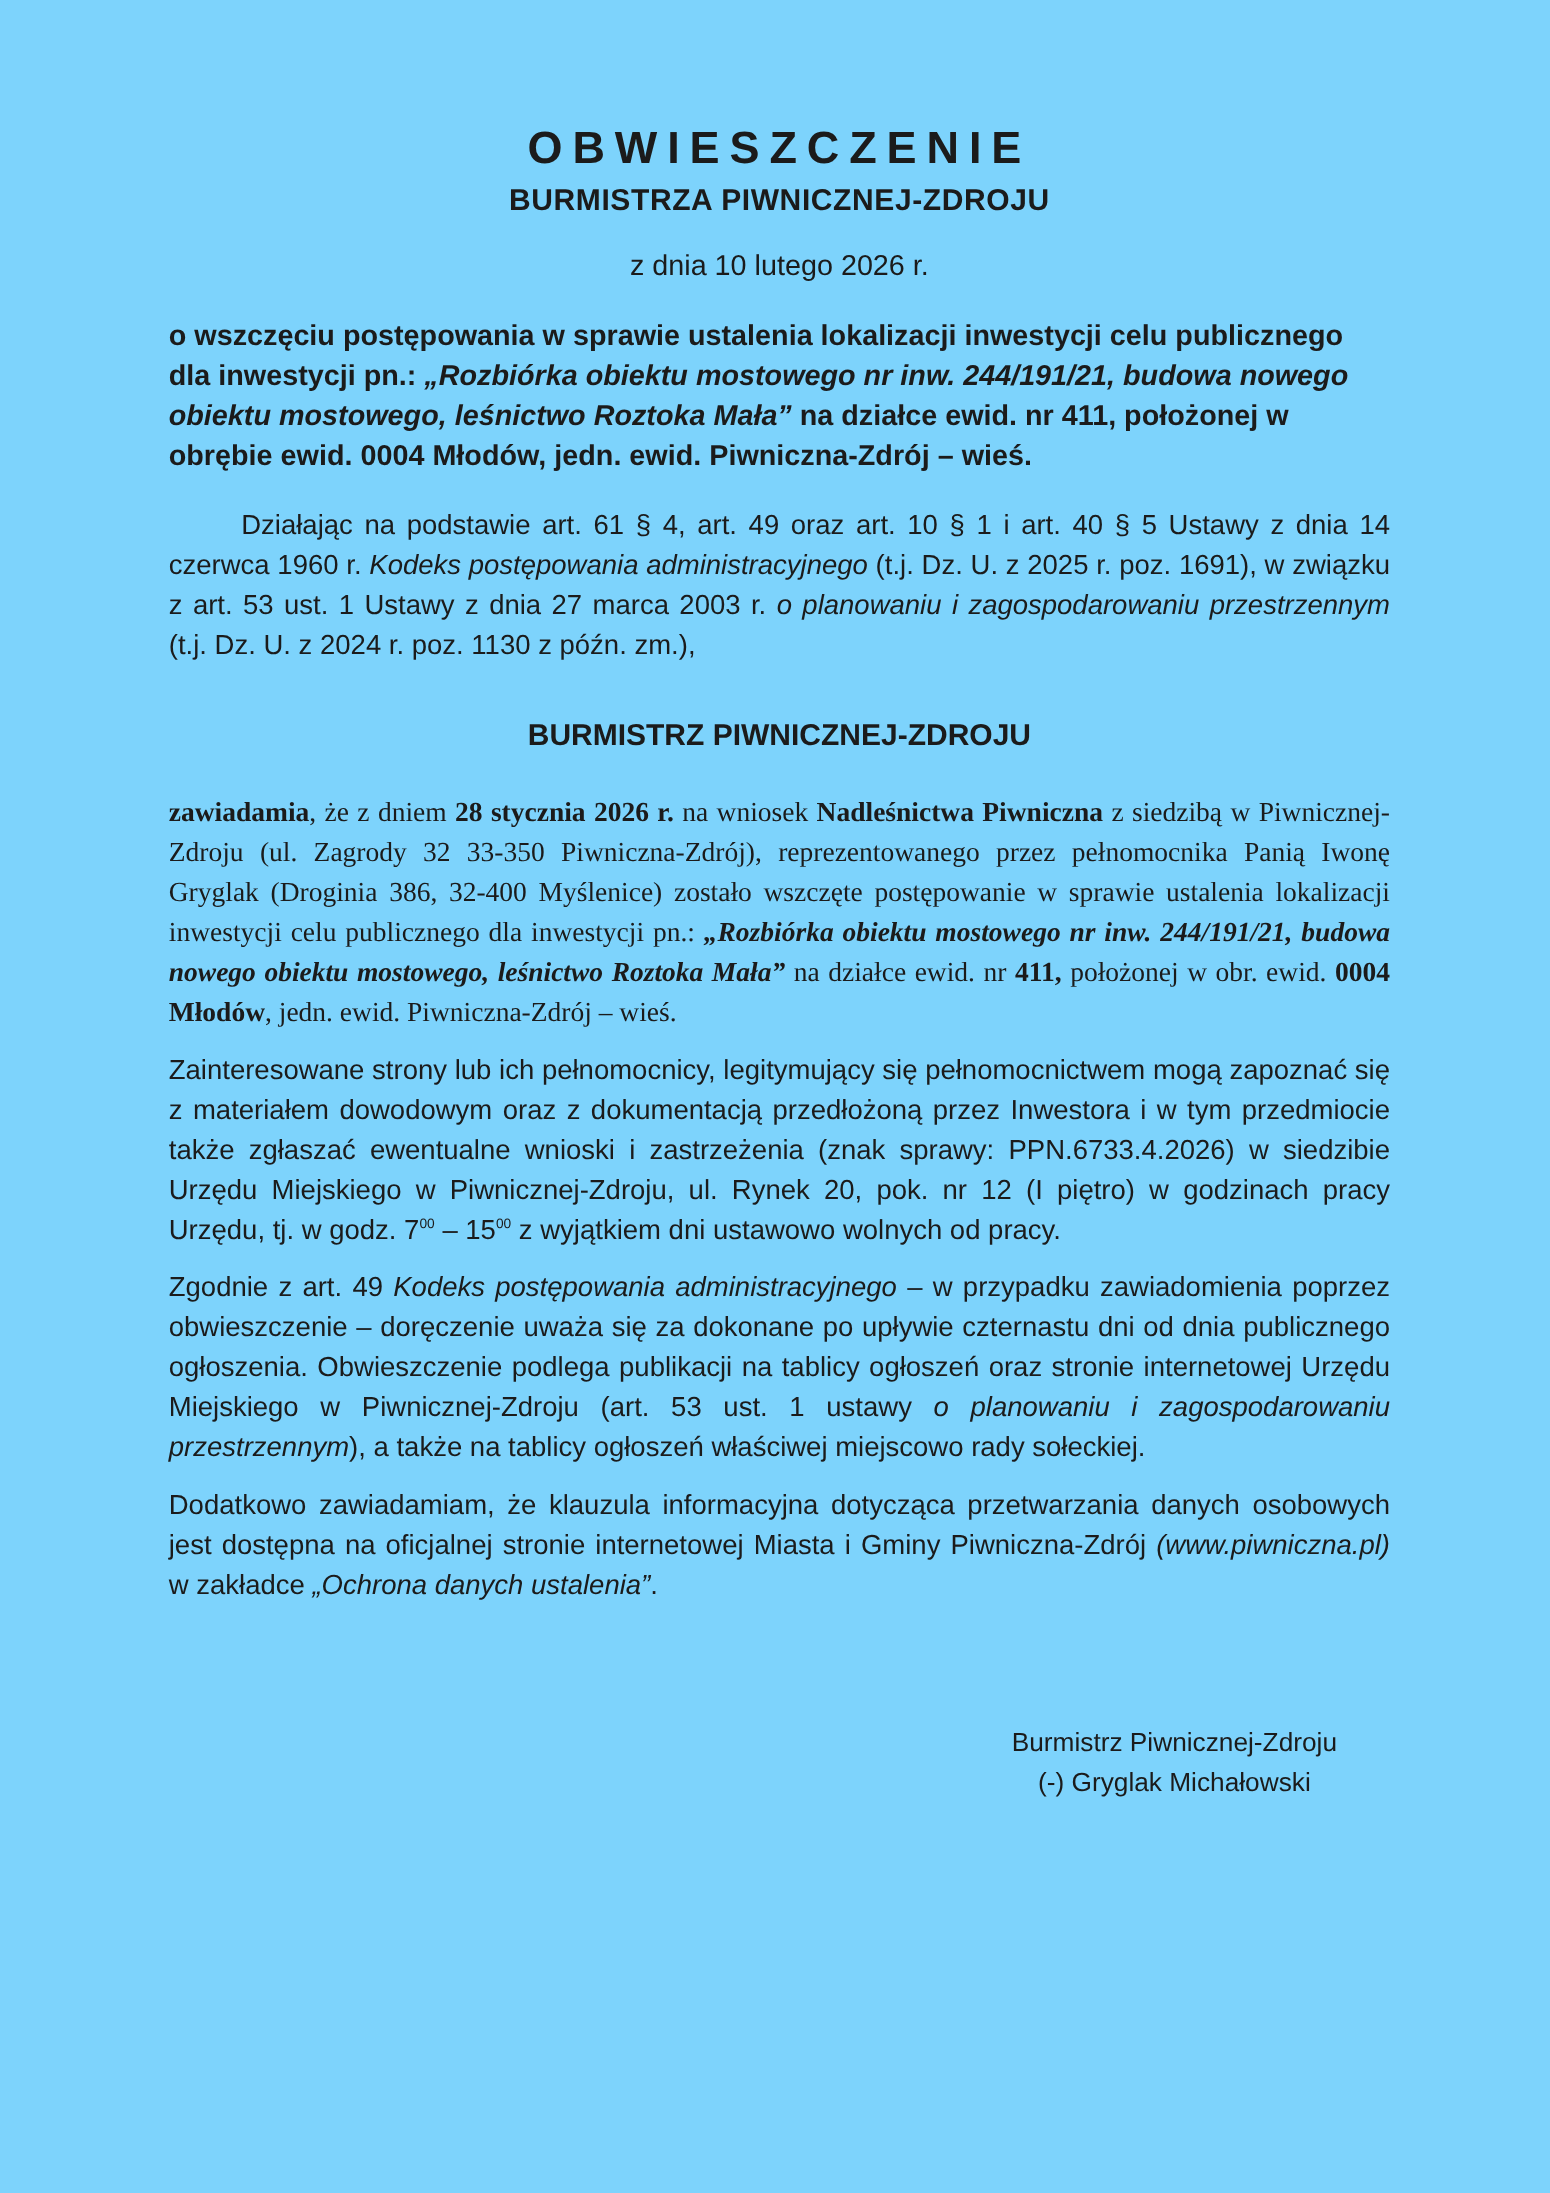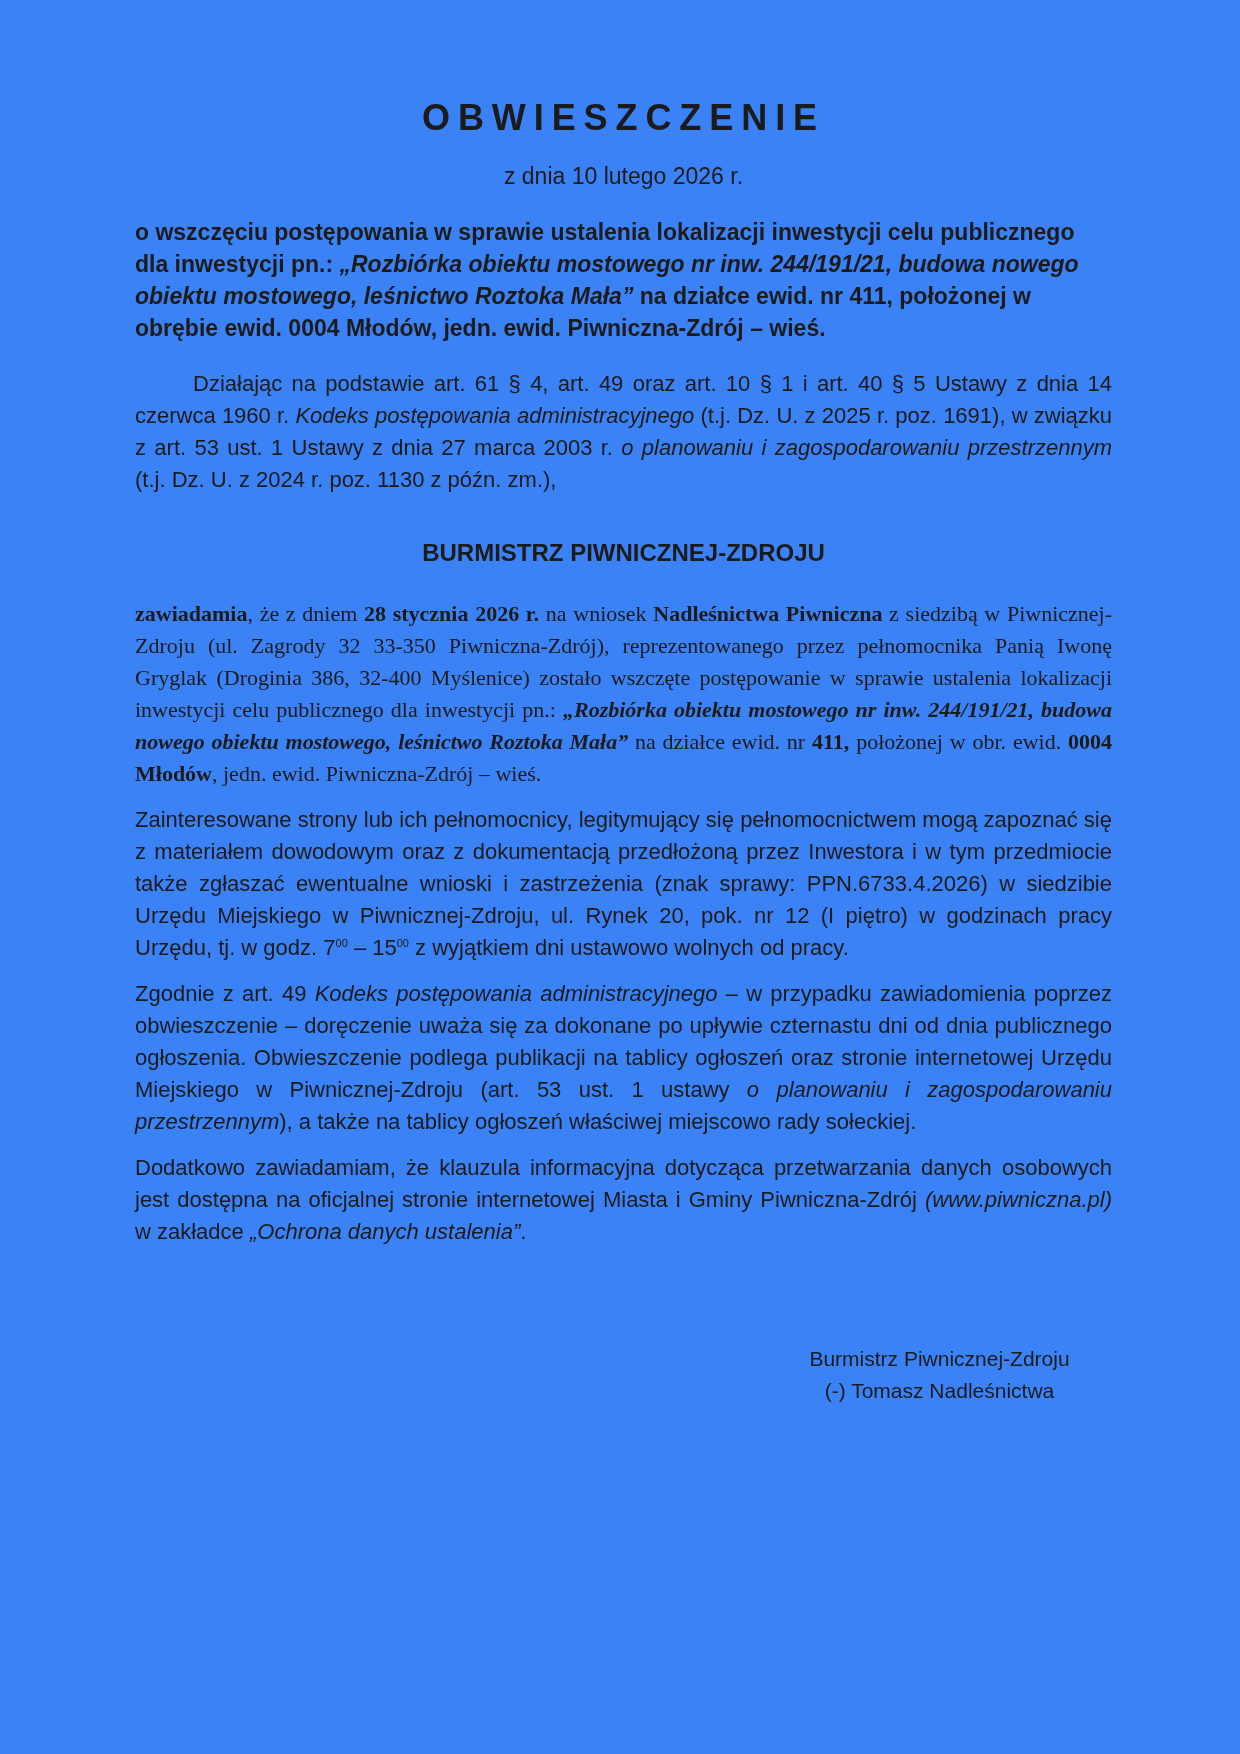--- a/index.html
+++ b/index.html
@@ -1,21 +1,21 @@
 <!DOCTYPE html>
 <html lang="pl"><head>
 <meta charset="utf-8">
 <style>
   html, body { margin: 0; padding: 0; background: #ffffff; }
   .page {
     position: relative;
     width: 1240px;
     height: 1754px;
     margin: 0 auto;
-    background: #3b82f6;
+    background: #7dd3fc;
     box-sizing: border-box;
     padding: 96px 128px 0 135px;
     font-family: "Liberation Sans", "DejaVu Sans", sans-serif;
     color: #1b1b1b;
     overflow: hidden;
   }
   .doc-title {
     margin: 0;
     text-align: center;
     font-size: 36px;
@@ -73,35 +73,36 @@
     line-height: 32px;
   }
 </style>
 </head>
 <body>
 
 <div class="page">
 
   <h1 class="doc-title">OBWIESZCZENIE</h1>
 
+  <div class="doc-issuer">BURMISTRZA PIWNICZNEJ-ZDROJU</div>
 
   <div class="doc-date">z dnia 10 lutego 2026 r.</div>
 
   <div class="subject"><span>o wszczęciu postępowania w sprawie ustalenia lokalizacji inwestycji celu publicznego dla inwestycji pn.: </span><em class="i">„Rozbiórka obiektu mostowego nr inw. 244/191/21, budowa nowego obiektu mostowego, leśnictwo Roztoka Mała”</em><span> na działce ewid. nr 411, położonej w obrębie ewid. 0004 Młodów, jedn. ewid. Piwniczna-Zdrój – wieś.</span></div>
 
   <p class="par indent"><span>Działając na podstawie art. 61 § 4, art. 49 oraz art. 10 § 1 i art. 40 § 5 Ustawy z dnia 14 czerwca 1960 r. </span><em class="i">Kodeks postępowania administracyjnego</em><span> (t.j. Dz. U. z 2025 r. poz. 1691), w związku z art. 53 ust. 1 Ustawy z dnia 27 marca 2003 r. </span><em class="i">o planowaniu i zagospodarowaniu przestrzennym</em><span> (t.j. Dz. U. z 2024 r. poz. 1130 z późn. zm.),</span></p>
 
   <div class="heading2">BURMISTRZ PIWNICZNEJ-ZDROJU</div>
 
   <p class="par after-heading"><span class="b">zawiadamia</span><span>, że z dniem </span><span class="b">28 stycznia 2026 r.</span><span> na wniosek </span><span class="b">Nadleśnictwa Piwniczna</span><span> z siedzibą w Piwnicznej-Zdroju (ul. Zagrody 32 33-350 Piwniczna-Zdrój), reprezentowanego przez pełnomocnika Panią Iwonę Gryglak (Droginia 386, 32-400 Myślenice) zostało wszczęte postępowanie w sprawie ustalenia lokalizacji inwestycji celu publicznego dla inwestycji pn.: </span><em class="bi">„Rozbiórka obiektu mostowego nr inw. 244/191/21, budowa nowego obiektu mostowego, leśnictwo Roztoka Mała”</em><span> na działce ewid. nr </span><span class="b">411,</span><span> położonej w obr. ewid. </span><span class="b">0004 Młodów</span><span>, jedn. ewid. Piwniczna-Zdrój – wieś.</span></p>
 
   <p class="par"><span>Zainteresowane strony lub ich pełnomocnicy, legitymujący się pełnomocnictwem mogą zapoznać się z materiałem dowodowym oraz z dokumentacją przedłożoną przez Inwestora i w tym przedmiocie także zgłaszać ewentualne wnioski i zastrzeżenia (znak sprawy: PPN.6733.4.2026) w siedzibie Urzędu Miejskiego w Piwnicznej-Zdroju, ul. Rynek 20, pok. nr 12 (I piętro) w godzinach pracy Urzędu, tj. w godz. 7</span><sup class="hours">00</sup><span> – 15</span><sup class="hours">00</sup><span> z wyjątkiem dni ustawowo wolnych od pracy.</span></p>
 
   <p class="par"><span>Zgodnie z art. 49 </span><em class="i">Kodeks postępowania administracyjnego</em><span> – w przypadku zawiadomienia poprzez obwieszczenie – doręczenie uważa się za dokonane po upływie czternastu dni od dnia publicznego ogłoszenia. Obwieszczenie podlega publikacji na tablicy ogłoszeń oraz stronie internetowej Urzędu Miejskiego w Piwnicznej-Zdroju (art. 53 ust. 1 ustawy </span><em class="i">o planowaniu i zagospodarowaniu przestrzennym</em><span>), a także na tablicy ogłoszeń właściwej miejscowo rady sołeckiej.</span></p>
 
   <p class="par"><span>Dodatkowo zawiadamiam, że klauzula informacyjna dotycząca przetwarzania danych osobowych jest dostępna na oficjalnej stronie internetowej Miasta i Gminy Piwniczna-Zdrój </span><em class="i">(www.piwniczna.pl)</em><span> w zakładce </span><em class="i">„Ochrona danych ustalenia”</em><span>.</span></p>
 
   <div class="signature">
     <div>Burmistrz Piwnicznej-Zdroju</div>
-    <div>(-) Tomasz Nadleśnictwa</div>
+    <div>(-) Gryglak Michałowski</div>
   </div>
 
 </div>
 
 </body></html>

